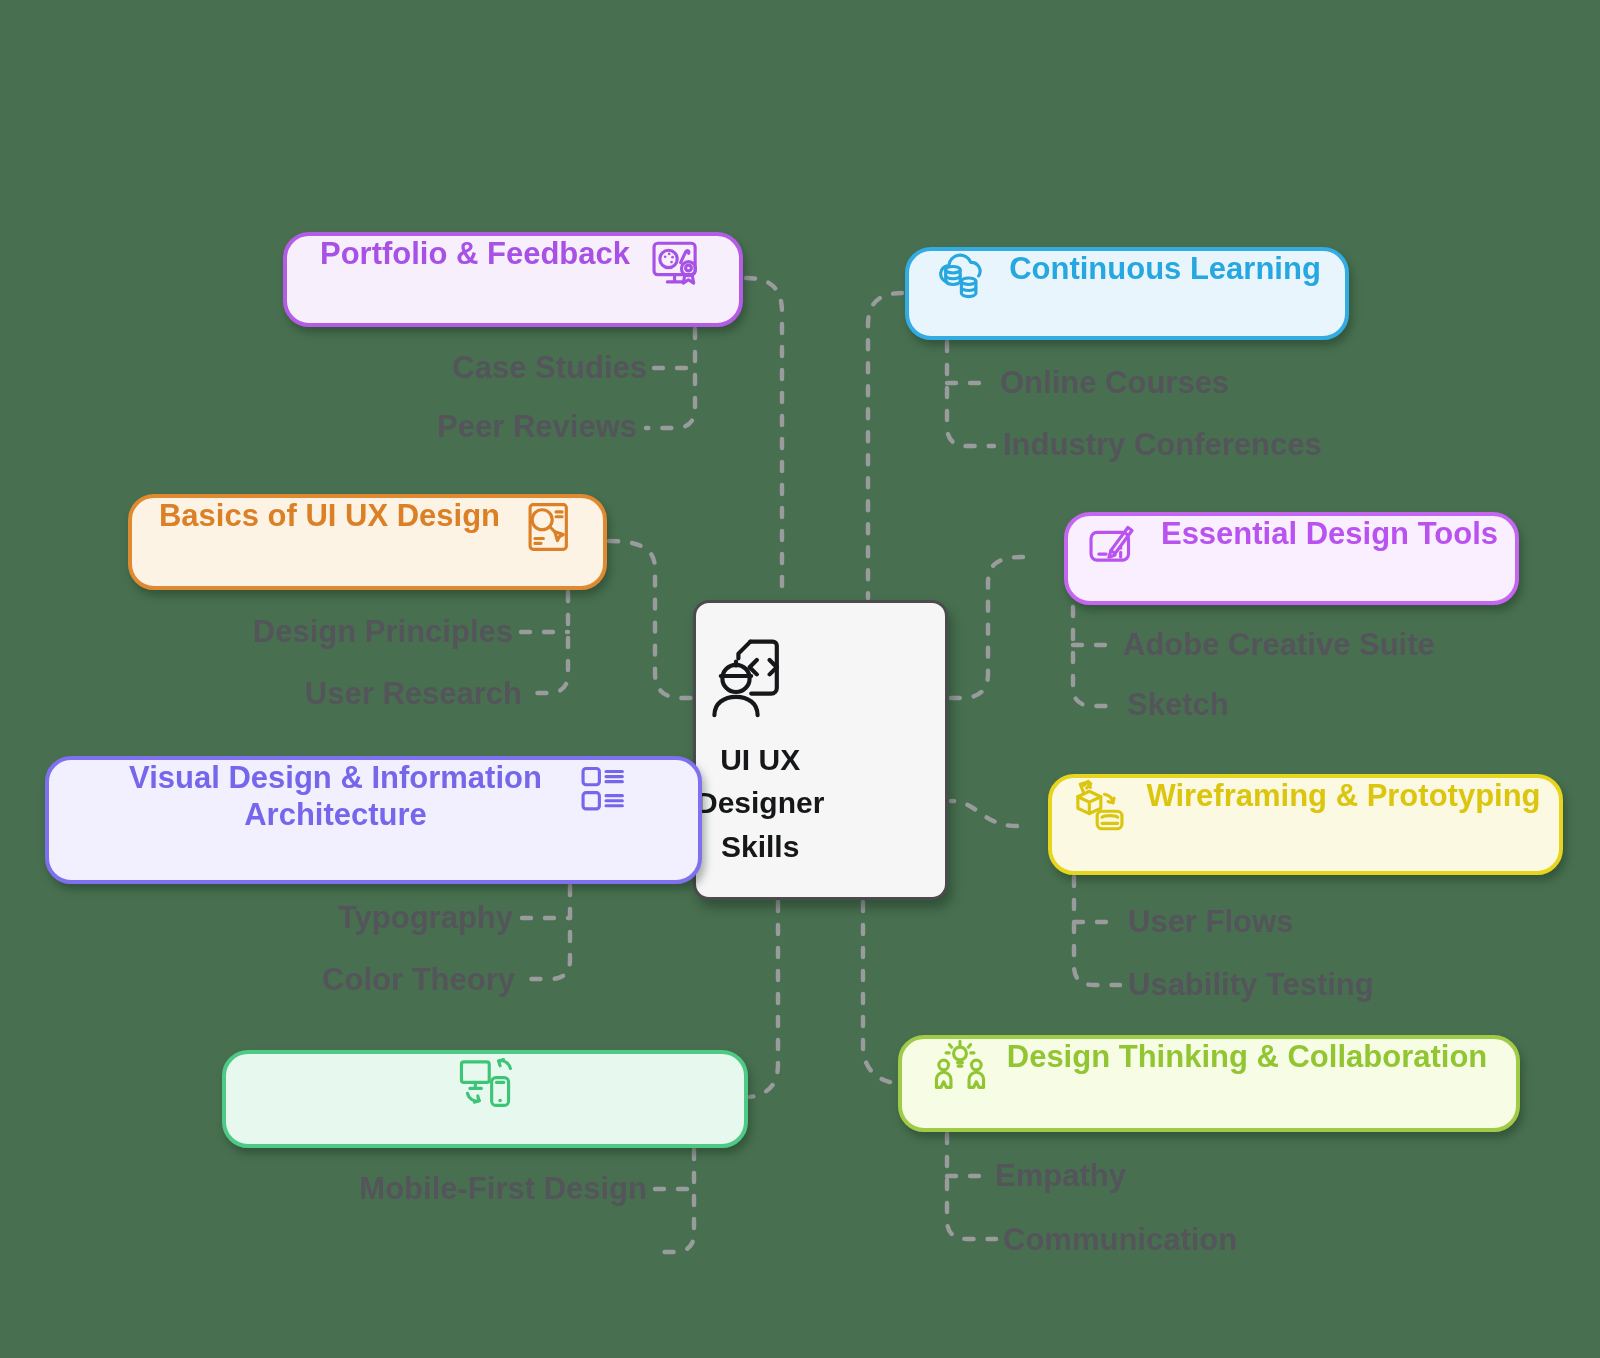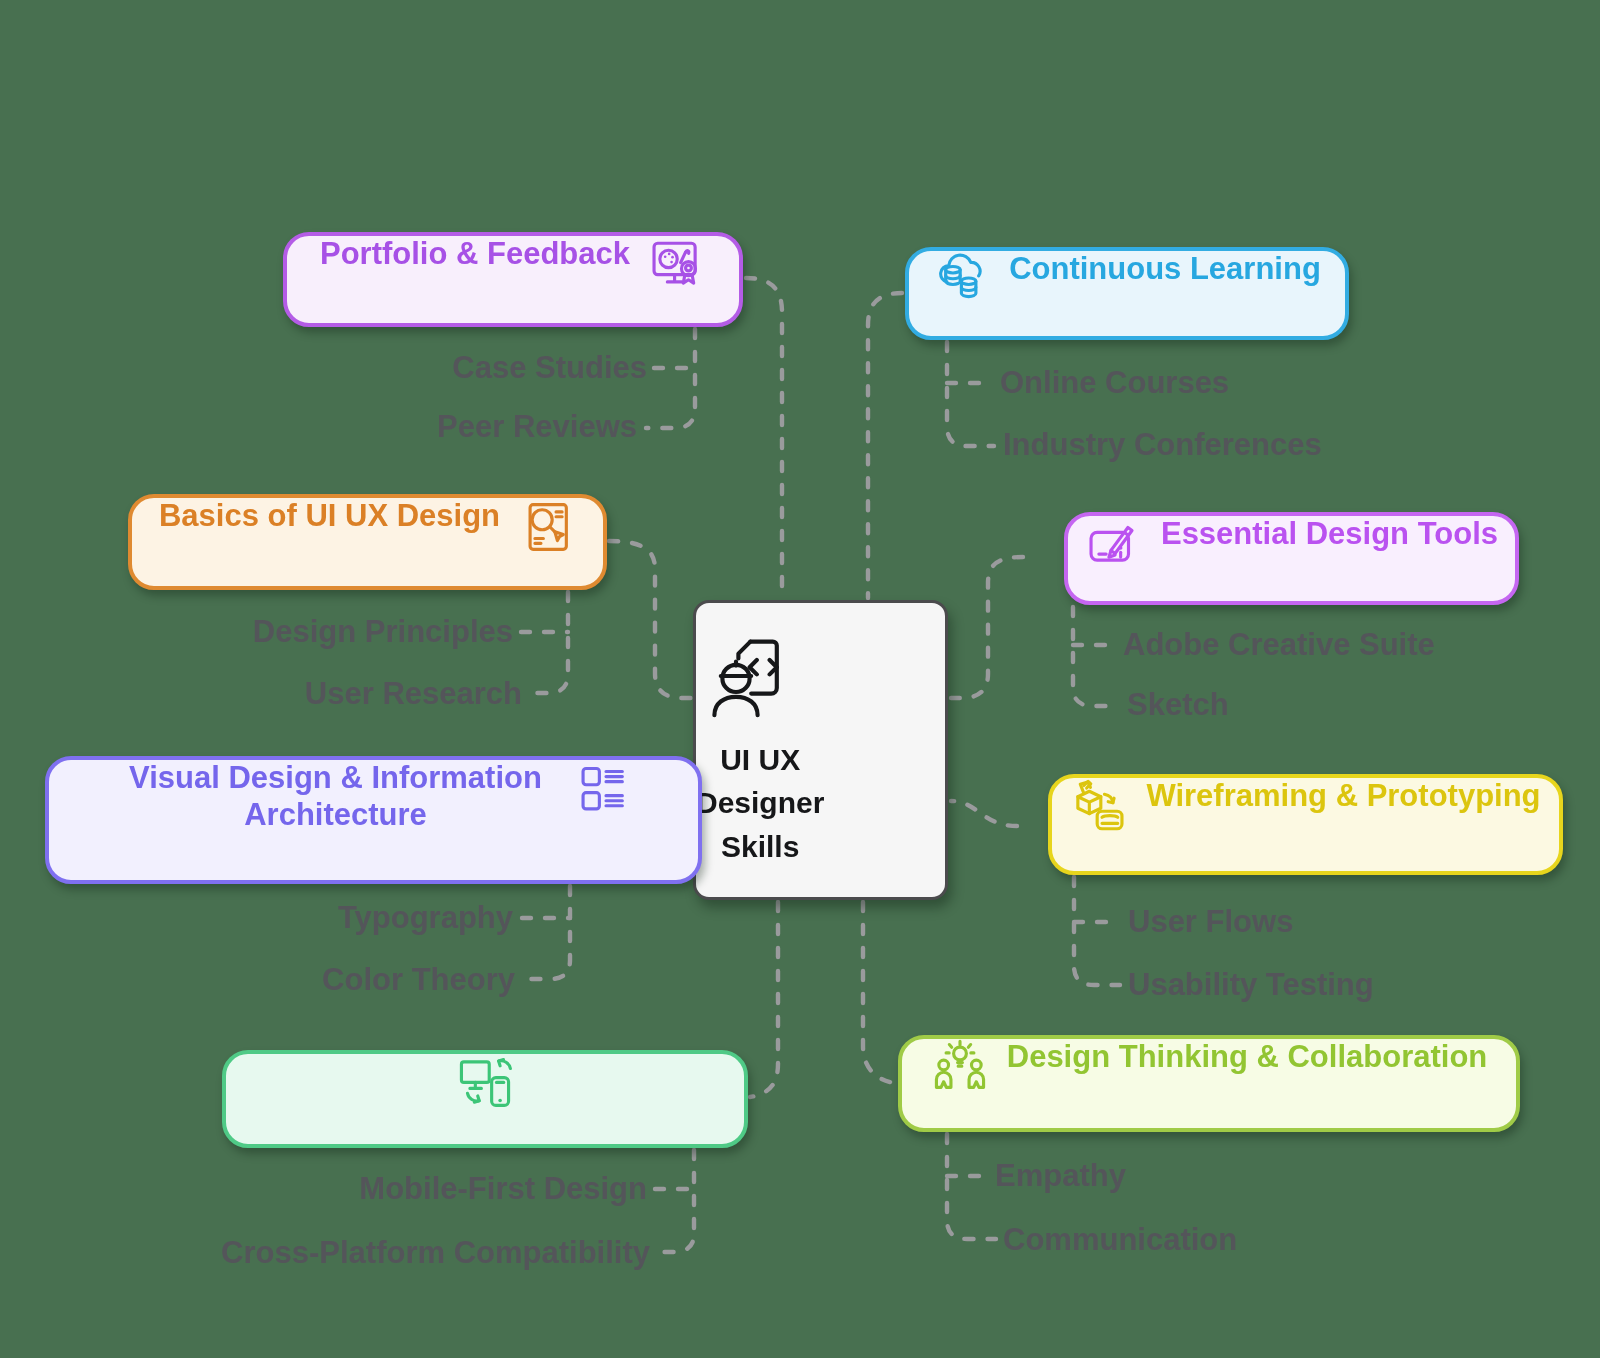--- a/index.html
+++ b/index.html
@@ -213,17 +213,16 @@
   <div class="child" style="left:1003px;top:425px">Industry Conferences</div>
   <div class="child" style="right:1087px;top:612px">Design Principles</div>
   <div class="child" style="right:1078px;top:674px">User Research</div>
   <div class="child" style="left:1123px;top:625px">Adobe Creative Suite</div>
   <div class="child" style="left:1127px;top:685px">Sketch</div>
   <div class="child" style="right:1087px;top:898px">Typography</div>
   <div class="child" style="right:1085px;top:960px">Color Theory</div>
   <div class="child" style="left:1128px;top:902px">User Flows</div>
   <div class="child" style="left:1128px;top:965px">Usability Testing</div>
   <div class="child" style="right:953px;top:1169px">Mobile-First Design</div>
-  <div class="child" style="right:950px;top:1233px">Cross-Platform Compatibility</div>
   <div class="child" style="left:995px;top:1156px">Empathy</div>
   <div class="child" style="left:1003px;top:1220px">Communication</div>
 
 </div>
 
 </body></html>

